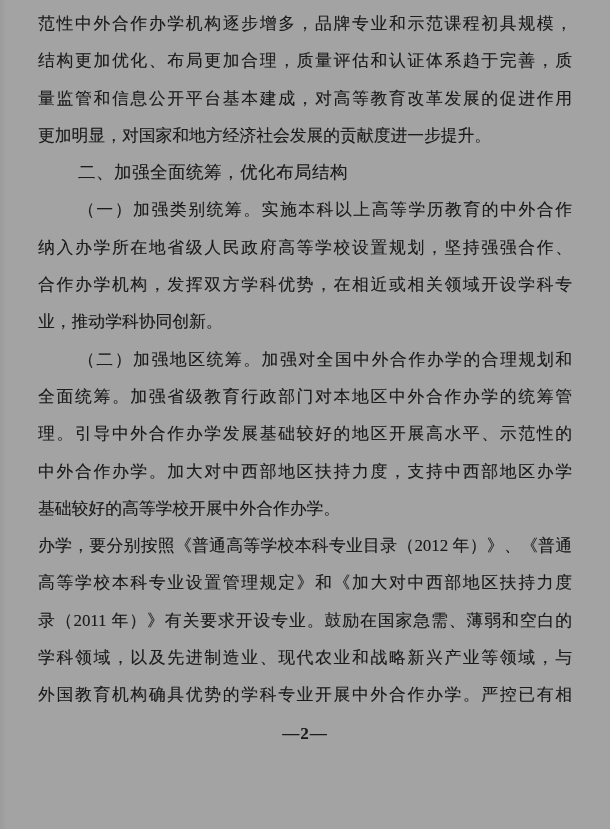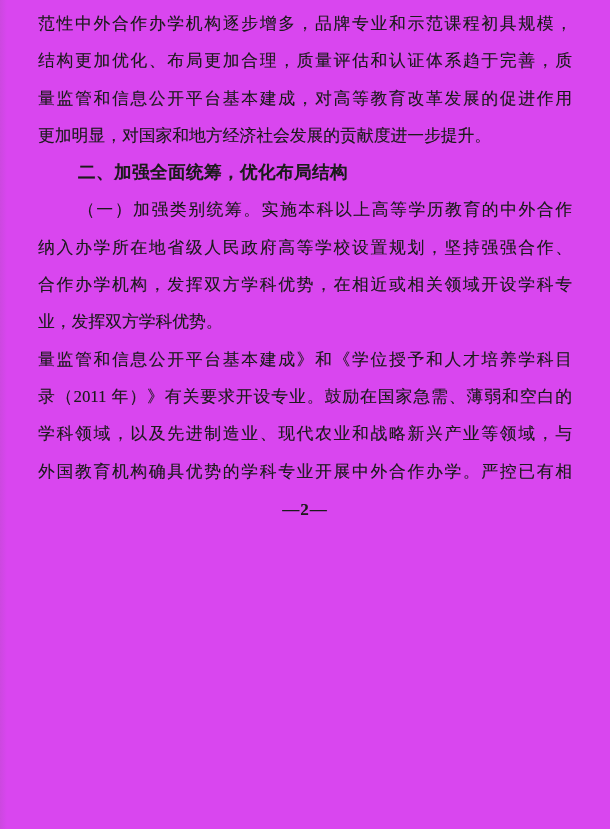--- a/index.html
+++ b/index.html
@@ -15,21 +15,21 @@
     font-family: "Liberation Serif", "DejaVu Serif", serif;
     overflow: hidden;
     position: relative;
   }
   .page {
     position: relative;
     width: 610px;
     height: 829px;
     box-sizing: border-box;
     padding: 5px 38px 0 38px;
-    background: #d946ef;
+    background: #a3a3a3;
   }
   
   .edge-shade {
     position: absolute;
     left: 0;
     top: 0;
     width: 7px;
     height: 100%;
     background: linear-gradient(to right, rgba(90,90,90,0.10), rgba(90,90,90,0));
     pointer-events: none;
@@ -50,21 +50,21 @@
   }
   .line.indent {
     padding-left: 40px;
   }
   .line.no-stretch {
     text-align: left;
     text-align-last: left;
   }
   .block.heading .line {
     font-family: "Liberation Sans", "DejaVu Sans", sans-serif;
-    font-weight: 700;
+    font-weight: 400;
     font-size: 17.5px;
     letter-spacing: 0.5px;
   }
   .page-number {
     margin-top: 4px;
     height: 32px;
     line-height: 32px;
     text-align: center;
     font-weight: 700;
     font-size: 17px;
@@ -84,23 +84,31 @@
         <div class="line">量监管和信息公开平台基本建成，对高等教育改革发展的促进作用</div>
         <div class="line no-stretch">更加明显，对国家和地方经济社会发展的贡献度进一步提升。</div>
       </div>
       <div class="block heading">
         <div class="line indent no-stretch">二、加强全面统筹，优化布局结构</div>
       </div>
       <div class="block body">
         <div class="line indent">（一）加强类别统筹。实施本科以上高等学历教育的中外合作</div>
         <div class="line">纳入办学所在地省级人民政府高等学校设置规划，坚持强强合作、</div>
         <div class="line">合作办学机构，发挥双方学科优势，在相近或相关领域开设学科专</div>
-        <div class="line no-stretch">业，发挥双方学科优势。</div>
+        <div class="line no-stretch">业，推动学科协同创新。</div>
       </div>
       <div class="block body">
-        <div class="line">量监管和信息公开平台基本建成》和《学位授予和人才培养学科目</div>
+        <div class="line indent">（二）加强地区统筹。加强对全国中外合作办学的合理规划和</div>
+        <div class="line">全面统筹。加强省级教育行政部门对本地区中外合作办学的统筹管</div>
+        <div class="line">理。引导中外合作办学发展基础较好的地区开展高水平、示范性的</div>
+        <div class="line">中外合作办学。加大对中西部地区扶持力度，支持中西部地区办学</div>
+        <div class="line no-stretch">基础较好的高等学校开展中外合作办学。</div>
+      </div>
+      <div class="block body">
+        <div class="line">办学，要分别按照《普通高等学校本科专业目录（2012 年）》、《普通</div>
+        <div class="line">高等学校本科专业设置管理规定》和《加大对中西部地区扶持力度</div>
         <div class="line">录（2011 年）》有关要求开设专业。鼓励在国家急需、薄弱和空白的</div>
         <div class="line">学科领域，以及先进制造业、现代农业和战略新兴产业等领域，与</div>
         <div class="line">外国教育机构确具优势的学科专业开展中外合作办学。严控已有相</div>
       </div>
     </div>
   <div class="page-number">—2—</div>
 </div>
 
 </body></html>

